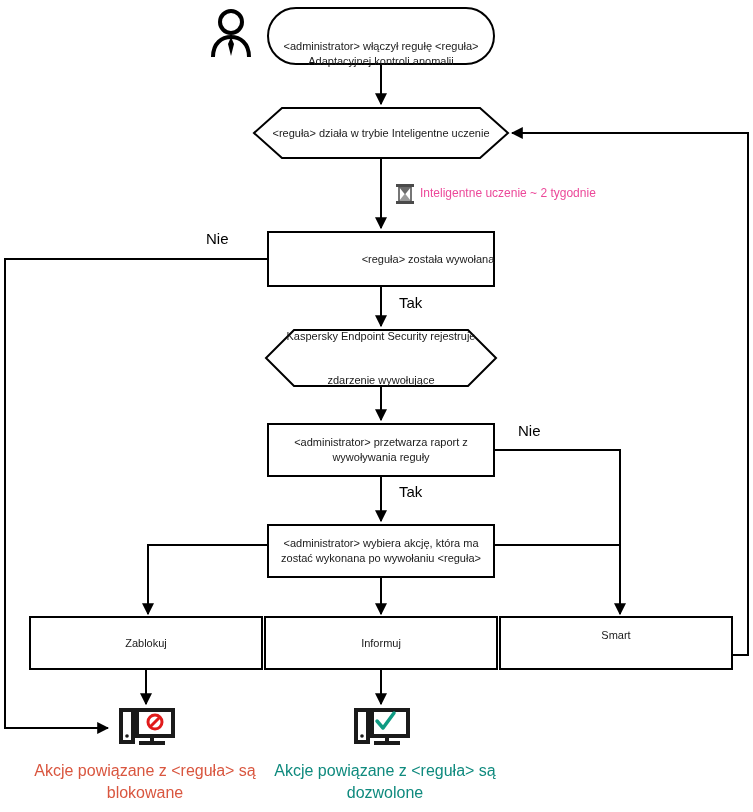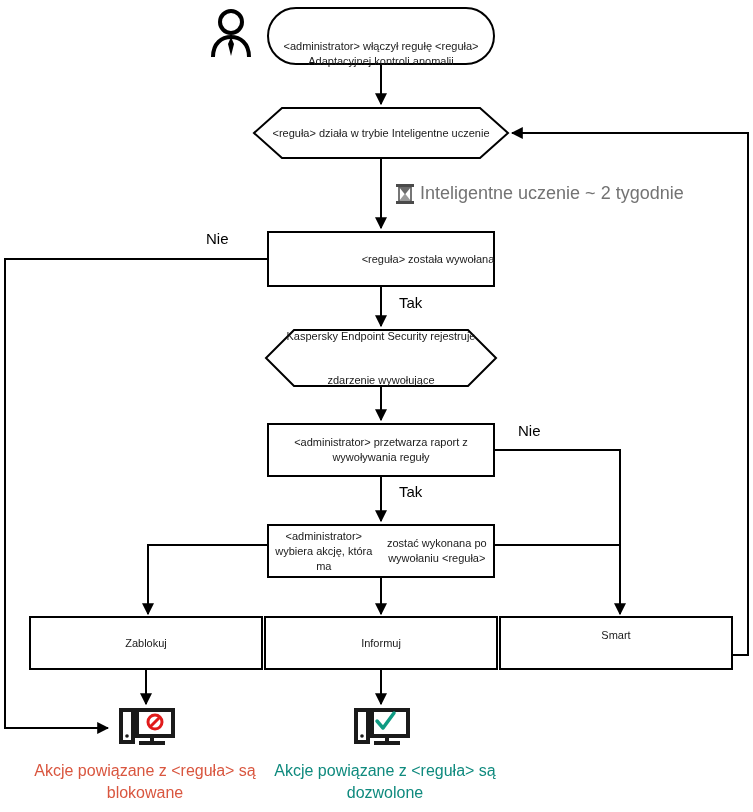--- a/index.html
+++ b/index.html
@@ -37,22 +37,22 @@
   }
   .edge-label {
     position: absolute;
     color: #000000;
     font-size: 15px;
     line-height: 18px;
     white-space: nowrap;
   }
   .note-label {
     position: absolute;
-    color: #737373;
-    font-size: 18px;
+    color: #ec4899;
+    font-size: 12px;
     line-height: 20px;
     white-space: nowrap;
   }
   .caption {
     position: absolute;
     text-align: center;
     font-size: 16px;
     line-height: 22px;
   }
   .caption.blocked { color: #d9563f; }
@@ -182,21 +182,21 @@
   </div>
 
   <div class="edge-label" style="left:518px; top:422px;">
     <span>Nie</span>
   </div>
 
   <div class="edge-label" style="left:399px; top:483px;">
     <span>Tak</span>
   </div>
 
-  <div class="node-label" style="left:268px; top:525px; width:226px; height:52px; flex-direction:row;">
+  <div class="node-label" style="left:268px; top:525px; width:226px; height:52px; flex-direction:column;">
     <span>&lt;administrator&gt; wybiera akcję, która ma</span>
     <span>zostać wykonana po wywołaniu &lt;reguła&gt;</span>
   </div>
 
   <div class="node-label" style="left:30px; top:617px; width:232px; height:52px;">
     <span>Zablokuj</span>
   </div>
   <div class="node-label" style="left:265px; top:617px; width:232px; height:52px;">
     <span>Informuj</span>
   </div>

